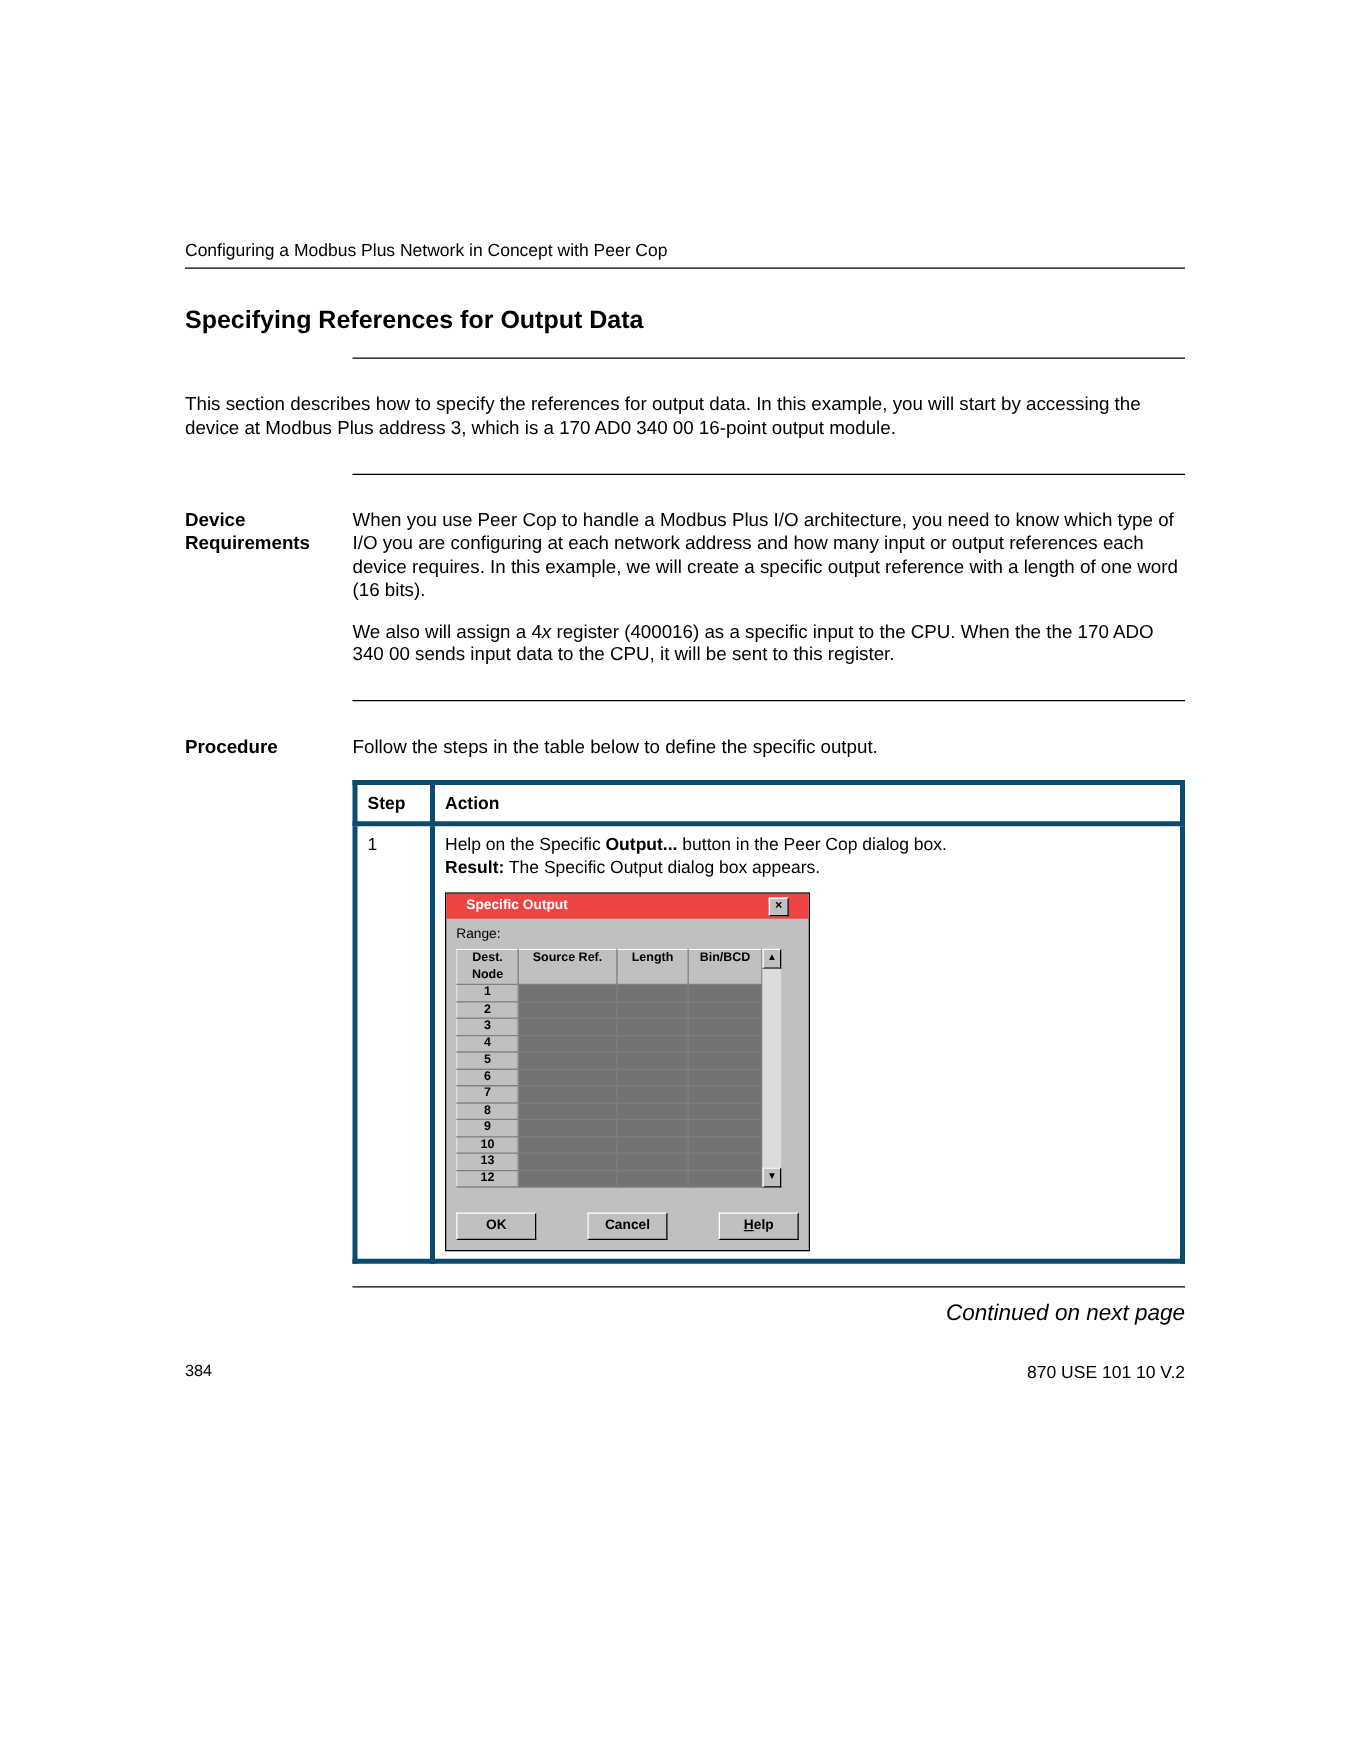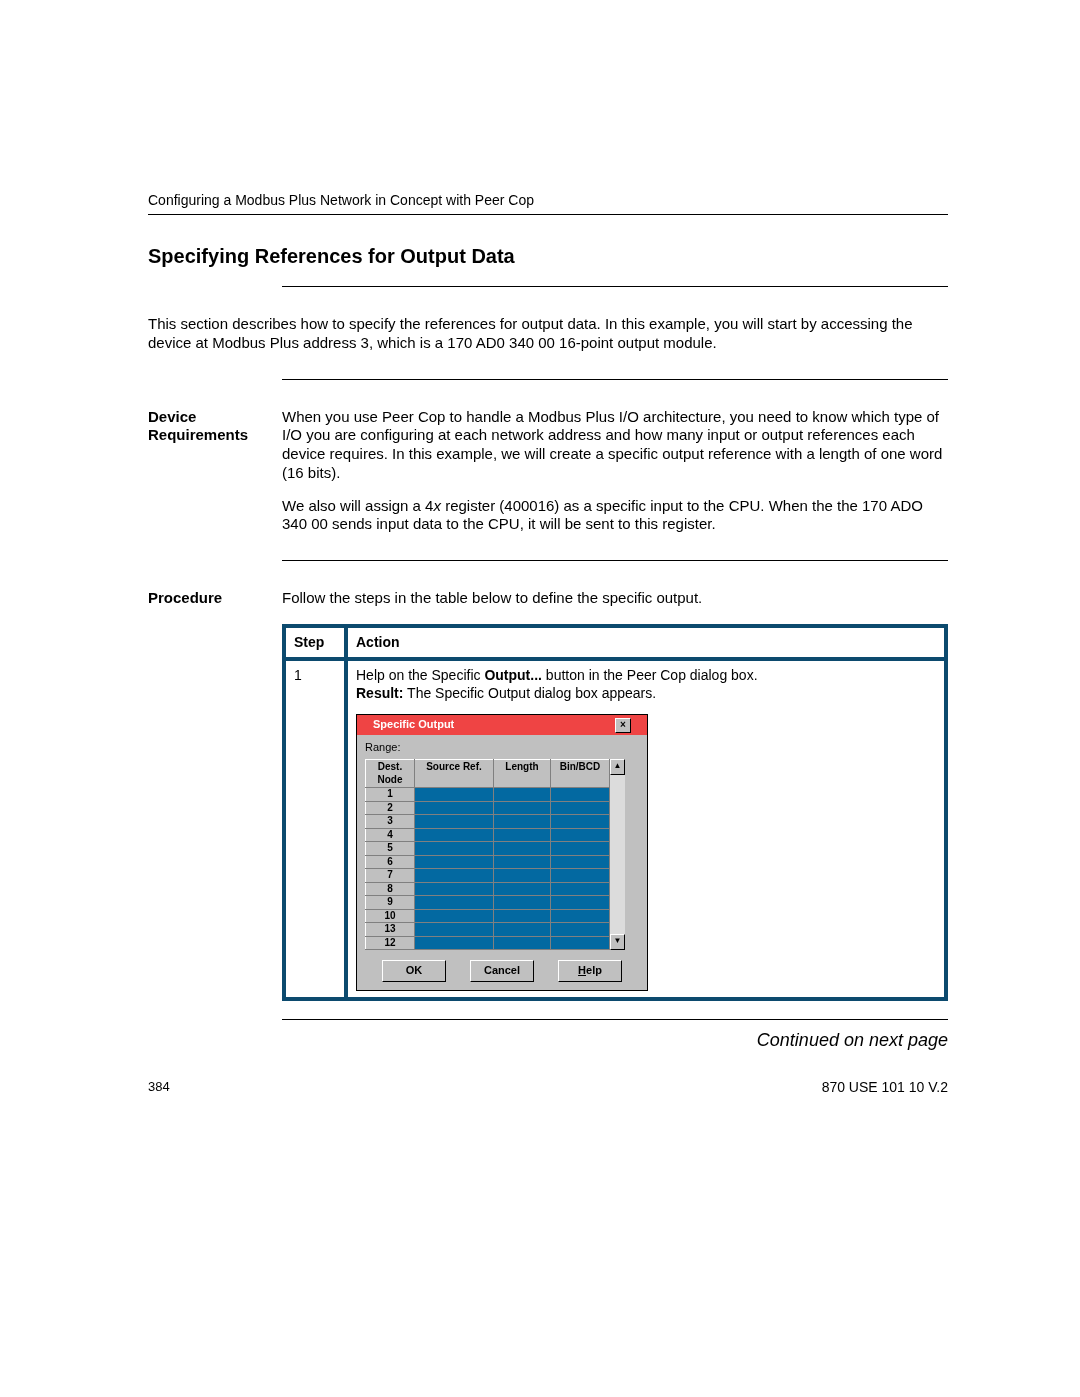--- a/index.html
+++ b/index.html
@@ -109,21 +109,21 @@
   }
   .dlg-body {
     padding: 6px 8px 8px 8px;
   }
   .dlg-label { font-size: 11px; margin-bottom: 4px; }
   .grid-wrap {
     display: flex;
   }
   table.dlg-grid {
     border-collapse: collapse;
-    background: #0369a1;
+    background: #737373;
     font-size: 10px;
   }
   table.dlg-grid th {
     background: #c0c0c0;
     border-top: 1px solid #fff;
     border-left: 1px solid #fff;
     border-right: 1px solid #808080;
     border-bottom: 1px solid #808080;
     padding: 1px 4px;
     font-weight: bold;
@@ -163,23 +163,23 @@
     border-left: 1px solid #fff;
     border-right: 1px solid #000;
     border-bottom: 1px solid #000;
     font-size: 8px;
     line-height: 12px;
     text-align: center;
   }
   .scroll-track { flex: 1; background: #dcdcdc; }
   .dlg-buttons {
     display: flex;
-    justify-content: center;
+    justify-content: space-between;
     gap: 24px;
-    margin-top: 10px;
+    margin-top: 20px;
   }
   .dlg-btn {
     width: 62px;
     height: 20px;
     background: #c0c0c0;
     border-top: 1px solid #fff;
     border-left: 1px solid #fff;
     border-right: 1px solid #000;
     border-bottom: 1px solid #000;
     font-size: 11px;

